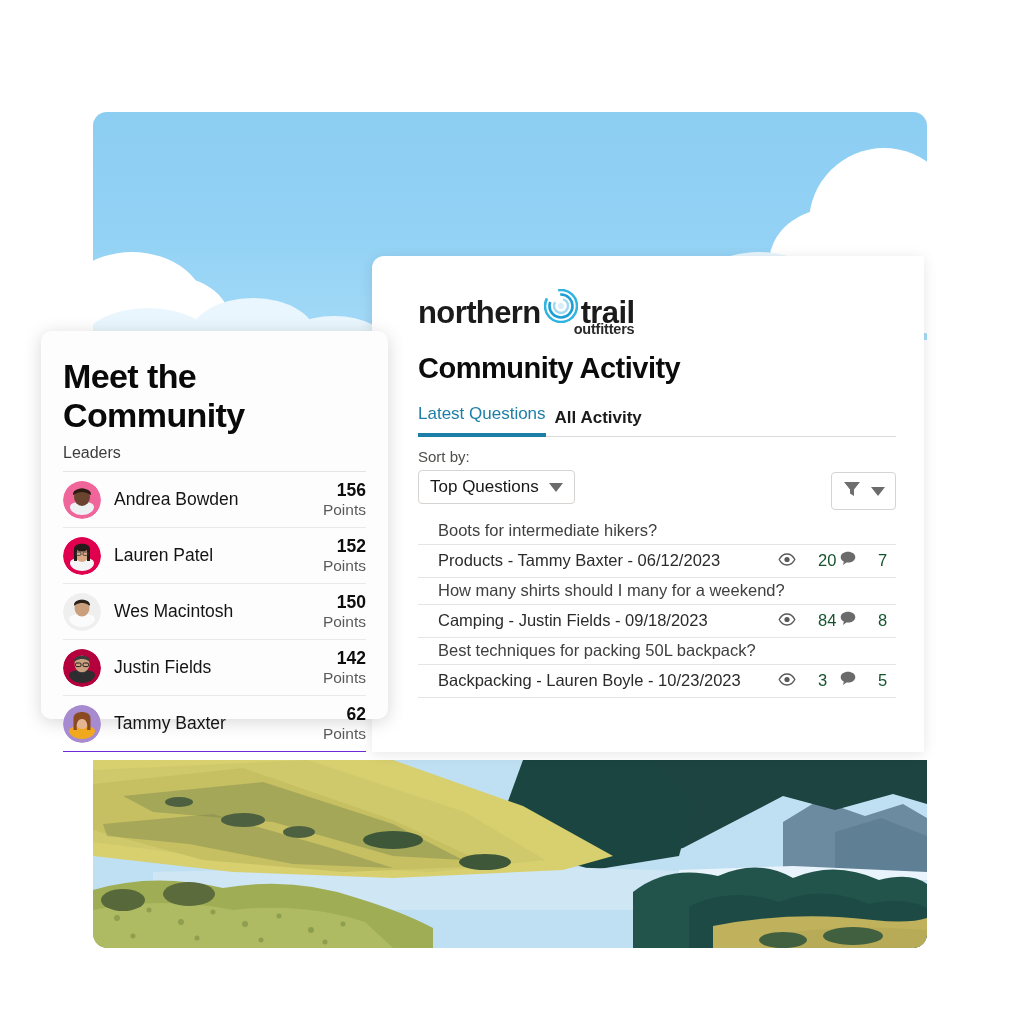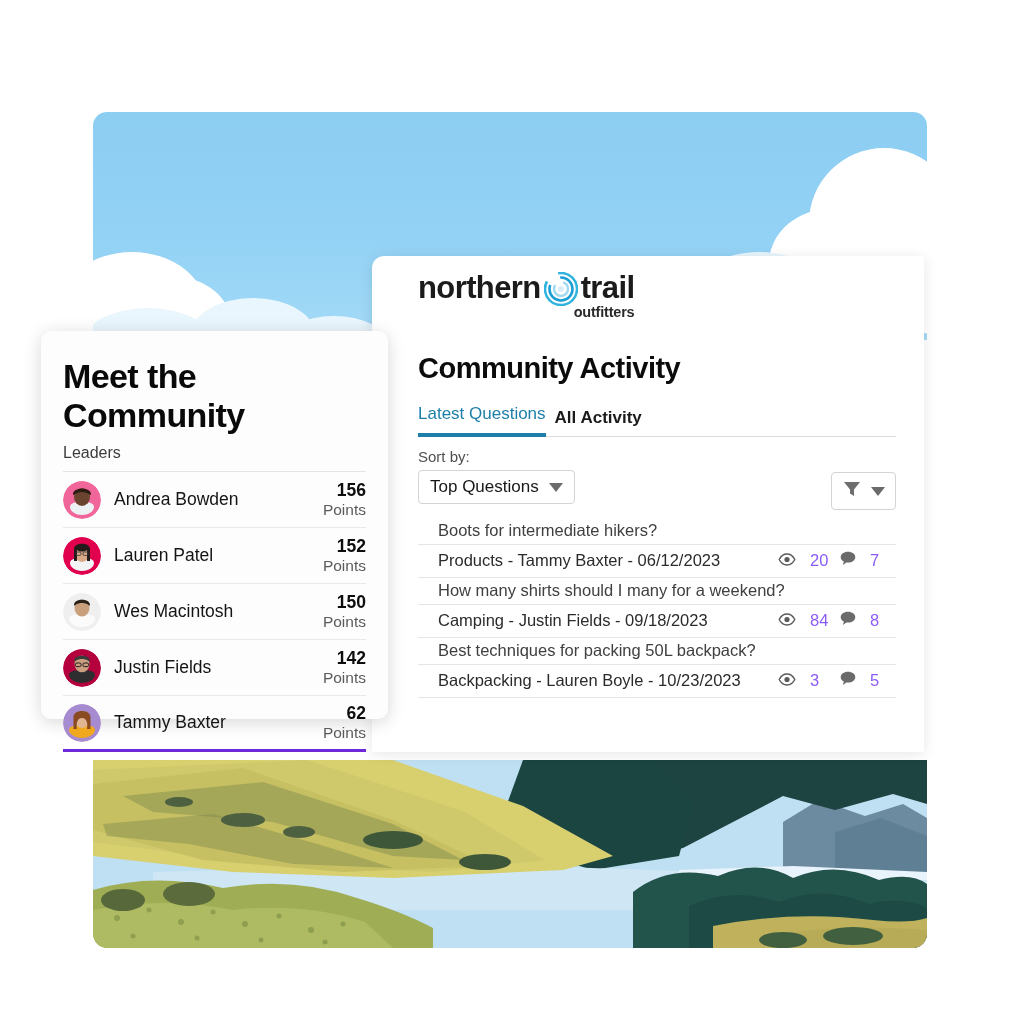--- a/index.html
+++ b/index.html
@@ -76,23 +76,23 @@
     height: 496px;
     background: #ffffff;
     border-radius: 12px 0 0 0;
     box-shadow: 0 2px 14px rgba(0,0,0,0.10);
     padding: 0;
   }
 
   .logo-wrap {
     position: absolute;
     left: 46px;
-    top: 16px;
+    top: 33px;
     display: flex;
-    align-items: flex-start;
+    align-items: flex-end;
   }
   .logo-text {
     font-size: 31px;
     font-weight: 700;
     color: #1b1b1b;
     letter-spacing: -0.6px;
     line-height: 1;
     font-family: "Liberation Sans", sans-serif;
   }
   .logo-mark { margin: 0 3px 1px 3px; }
@@ -215,23 +215,23 @@
   }
   .q-meta {
     font-size: 16.5px;
     color: #2b2b2b;
     flex: 1;
     white-space: nowrap;
   }
   .stat {
     display: inline-flex;
     align-items: center;
-    gap: 14px;
+    gap: 22px;
     font-size: 16.5px;
-    color: #8b5cf6;
+    color: #14532d;
   }
   .stat.views { width: 62px; }
   .stat.comments { width: 56px; }
 
   
   .leader-card {
     position: absolute;
     left: 41px;
     top: 331px;
     width: 347px;
@@ -551,21 +551,21 @@
           <rect x="20" y="14" width="5.5" height="3.6" rx="1.3" fill="none" stroke="#1d1d1d" stroke-width="1"></rect>
         </svg>
       </span>
       <span class="leader-name">Justin Fields</span>
       <span class="pts">
         <span class="pts-num">142</span>
         <span class="pts-lbl">Points</span>
       </span>
     </div>
 
-    <div class="leader-row" style="border-bottom:3px solid #6d28d9;">
+    <div class="leader-row" style="border-bottom:1px solid #6d28d9;">
       <span class="avatar">
         <svg viewBox="0 0 38 38" aria-hidden="true">
           <circle cx="19" cy="19" r="19" fill="#a78bd0"></circle>
           <path d="M19 34 C12 34 6 30 6 26 C6 22 12 21 19 21 C26 21 32 22 32 26 C32 30 26 34 19 34 Z" fill="#f0a81e"></path>
           <ellipse cx="19" cy="15.5" rx="7.2" ry="8.6" fill="#e3b693"></ellipse>
           <path d="M10.5 13 C10.5 5 27.5 5 27.5 13 L27.5 25 L24 25 C25 20 24 14 19 14 C14 14 13 20 14 25 L10.5 25 Z" fill="#8a4a22"></path>
         </svg>
       </span>
       <span class="leader-name">Tammy Baxter</span>
       <span class="pts">

